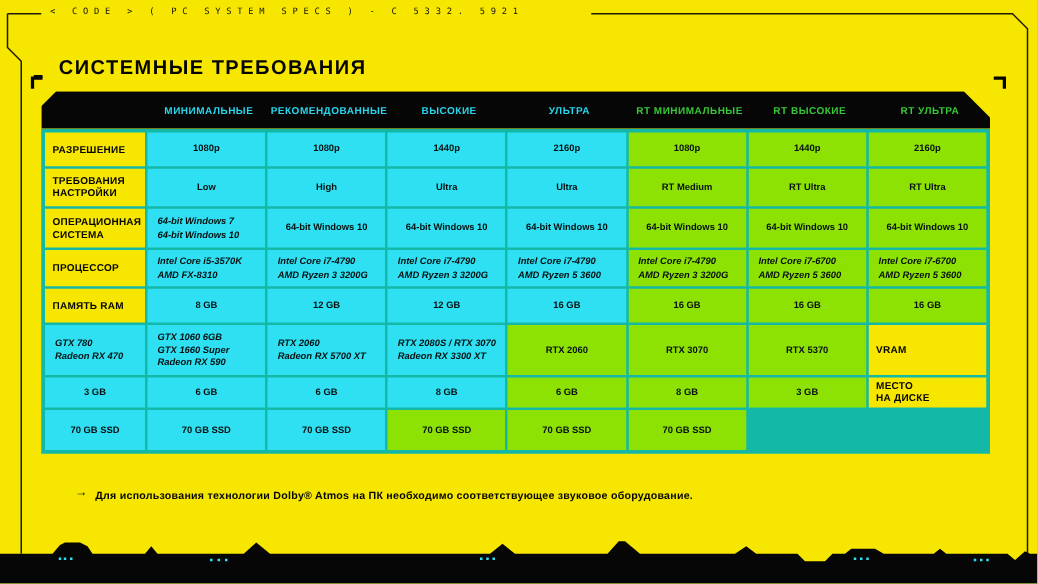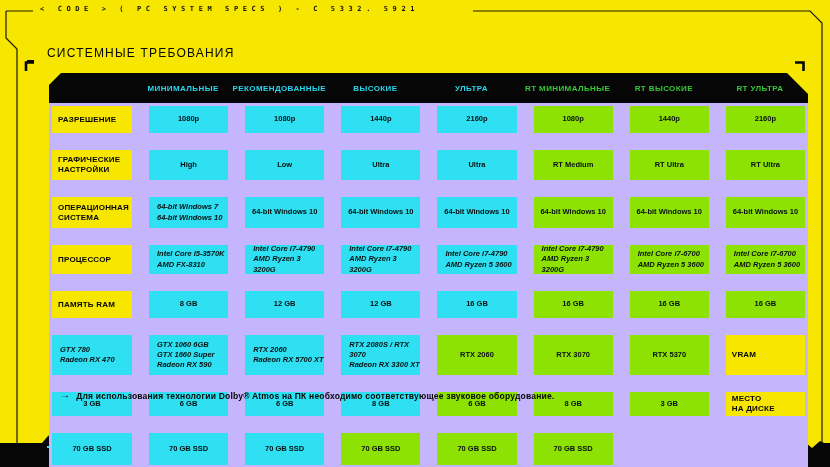--- a/index.html
+++ b/index.html
@@ -9,51 +9,51 @@
     background:#F6E600;
     overflow:hidden;
     font-family:"Liberation Sans", sans-serif;
   }
   
   #frame-svg{position:absolute;left:0;top:0;width:830px;height:467px;pointer-events:none;}
 
   .titlebar-text{
     position:absolute;left:40px;top:5px;
     font-family:"DejaVu Sans Mono", monospace;
-    font-size:7px;font-weight:bold;letter-spacing:4.6px;
+    font-size:7px;font-weight:normal;letter-spacing:4.6px;
     color:#151400;white-space:nowrap;
   }
   .page-title{
     position:absolute;left:47px;top:46px;
-    font-size:12px;font-weight:normal;letter-spacing:1.2px;
+    font-size:16px;font-weight:bold;letter-spacing:1.2px;
     color:#060600;white-space:nowrap;
   }
 
-  .spec-table{position:absolute;left:49px;top:73px;width:759px;}
+  .spec-table{position:absolute;left:33px;top:73px;width:759px;}
 
   .header-row{
     height:30px;background:#060606;
     clip-path:polygon(12px 0, calc(100% - 21px) 0, 100% 21px, 100% 100%, 0 100%, 0 12px);
     display:grid;grid-template-columns:86px repeat(7,1fr);
     align-items:center;
   }
   .hcell{
     text-align:center;font-size:8px;font-weight:bold;letter-spacing:0.4px;
     white-space:nowrap;
   }
   .hcell.std{color:#27D6EC;}
   .hcell.rt{color:#37C837;text-align:center;}
 
   .body-grid{
-    background:#c4b5fd;
+    background:#14b8a6;
     padding:3px;
     display:grid;
     grid-template-columns:80px repeat(7,1fr);
     grid-template-rows:27px 30px 31px 29px 27px 40px 24px 32px;
-    gap:17px;
+    gap:2px;
   }
   .cell{
     display:flex;align-items:center;justify-content:center;
     font-size:7.5px;font-weight:bold;color:#071010;
     text-align:center;white-space:pre-line;line-height:1.35;
     overflow:hidden;
   }
   .cell.cyan{background:#2FDFF2;}
   .cell.green{background:#8DE203;}
   .cell.multiline{justify-content:flex-start;text-align:left;padding-left:8px;font-style:italic;}
@@ -138,24 +138,24 @@
     <div class="body-grid">
 
     <div class="cell label">РАЗРЕШЕНИЕ</div>
         <div class="cell cyan">1080p</div>
         <div class="cell cyan">1080p</div>
         <div class="cell cyan">1440p</div>
         <div class="cell cyan">2160p</div>
         <div class="cell green">1080p</div>
         <div class="cell green">1440p</div>
         <div class="cell green">2160p</div>
-        <div class="cell label">ГРАФИЧЕСКИЕ
+        <div class="cell label">ТРЕБОВАНИЯ
 НАСТРОЙКИ</div>
+        <div class="cell cyan">Low</div>
         <div class="cell cyan">High</div>
-        <div class="cell cyan">Low</div>
         <div class="cell cyan">Ultra</div>
         <div class="cell cyan">Ultra</div>
         <div class="cell green">RT Medium</div>
         <div class="cell green">RT Ultra</div>
         <div class="cell green">RT Ultra</div>
         <div class="cell label">ОПЕРАЦИОННАЯ
 СИСТЕМА</div>
         <div class="cell cyan multiline">64-bit Windows 7
 64-bit Windows 10</div>
         <div class="cell cyan">64-bit Windows 10</div>

